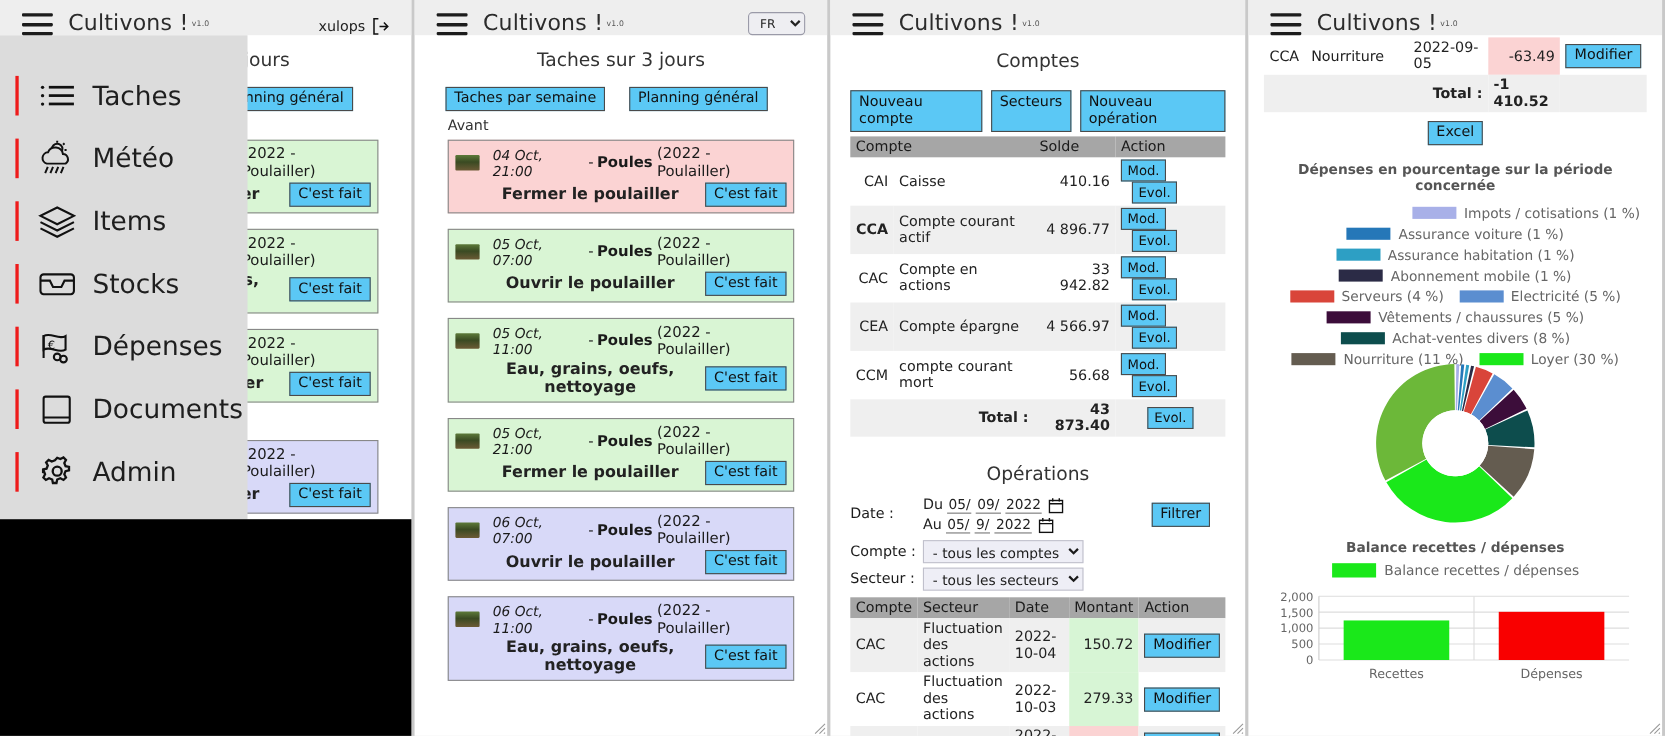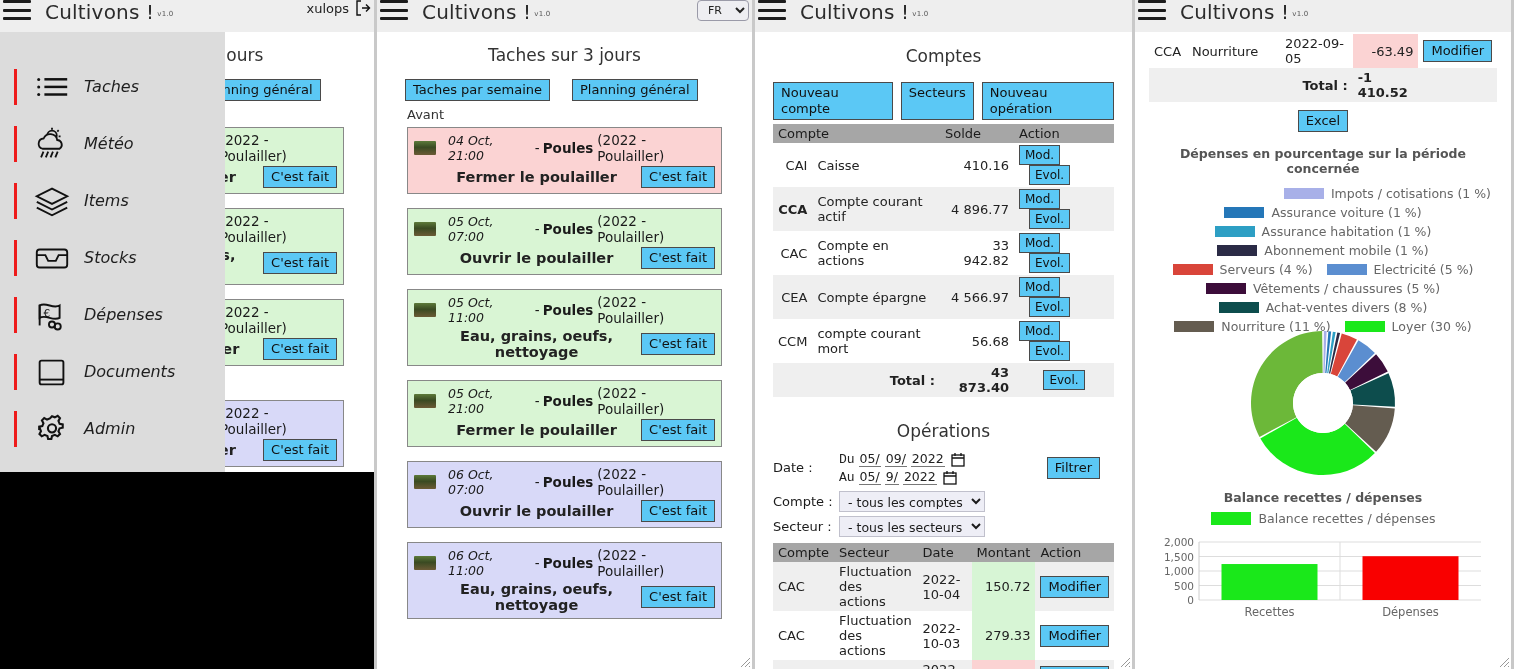--- a/index.html
+++ b/index.html
@@ -16,22 +16,22 @@
 
   
   .panel { position: relative; height: 669px; background: #fff; overflow: hidden; border-right: 3px solid #c9c9c9; }
   .panel.p1 { width: 377px; }
   .panel.p2 { width: 378px; }
   .panel.p3 { width: 380px; }
   .panel.p4 { width: 376px; border-right: none; }
 
   
   .topbar {
-    height: 32px; background: #eeeeee; display: flex; align-items: flex-start;
-    padding: 0 3px; position: relative; z-index: 30;
+    height: 32px; background: #eeeeee; display: flex; align-items: flex-end;
+    padding: 0 20px; position: relative; z-index: 30;
   }
   .burger { width: 28px; height: 20px; display: flex; flex-direction: column;
             justify-content: space-between; cursor: pointer; flex: 0 0 auto; }
   .burger span { display: block; height: 3px; background: #1c1c1c; border-radius: 1px; }
   .brand { font-size: 20px; color: #2b2b2b; margin-left: 14px; font-weight: 400; letter-spacing: .2px; }
   .ver { font-size: 7px; color: #555; margin-left: 3px; vertical-align: 3px; }
   .topbar-right { margin-left: auto; display: flex; align-items: center; gap: 6px; }
   .user-label { font-size: 13px; color: #222; }
   .logout-icon { width: 16px; height: 16px; }
   .lang-select {
@@ -41,21 +41,21 @@
   }
 
   
   .drawer {
     position: absolute; top: 32px; left: 0; width: 225px; height: 440px;
     background: #dcdcdc; z-index: 25; padding-top: 26px;
   }
   .drawer-item { display: flex; align-items: center; height: 57px; padding-left: 14px; cursor: pointer; }
   .drawer-bar { width: 3px; height: 36px; background: #ee1b1b; margin-right: 15px; flex: 0 0 auto; }
   .drawer-ico { width: 40px; height: 40px; flex: 0 0 auto; display:flex; align-items:center; justify-content:center; }
-  .drawer-label { font-size: 16px; color: #1e1e1e; margin-left: 12px; font-style: italic; }
+  .drawer-label { font-size: 24px; color: #1e1e1e; margin-left: 12px; }
 
   
   .content { padding: 0 8px; }
   .page-title { text-align: center; font-size: 17px; color: #333; font-weight: 400; margin: 13px 0 14px; }
   .btn {
     display: inline-block; background: #5bc8f5; border: 1px solid #4a4a4a;
     color: #111; font-size: 13px; padding: 2px 7px; cursor: pointer;
     font-family: "DejaVu Sans", "Liberation Sans", sans-serif; line-height: 16px;
   }
   .btn-sm { font-size: 12px; padding: 1px 5px; text-align: center; }
@@ -95,21 +95,21 @@
 
   .accounts-btns { display: flex; gap: 8px; margin-bottom: 4px; }
   .acc-table td:first-child { text-align: right; width: 38px; }
   .acc-table td { border: none; }
 
   
   .filters { font-size: 13px; margin: 8px 0 6px; }
   .frow { display: flex; align-items: center; margin-bottom: 4px; }
   .flabel { width: 66px; color: #1b1b1b; }
   .dgroup { display: flex; align-items: center; gap: 4px; }
-  .dpref { font-size: 13px; font-family: Liberation Mono, monospace; }
+  .dpref { font-size: 13px; }
   .dseg { border-bottom: 1px solid #777; padding: 0 1px; font-size: 12.5px; }
   .cal-ico { width: 14px; height: 15px; margin-left: 2px; }
   .sel {
     font-family: "DejaVu Sans", "Liberation Sans", sans-serif;
     font-size: 12.5px; background: #eeeef6; border: 1px solid #c0c0cc;
     padding: 2px 4px; width: 146px; height: 21px; color: #1b1b1b;
   }
   .filtrer-wrap { position: absolute; right: 14px; top: 0; }
 
   

